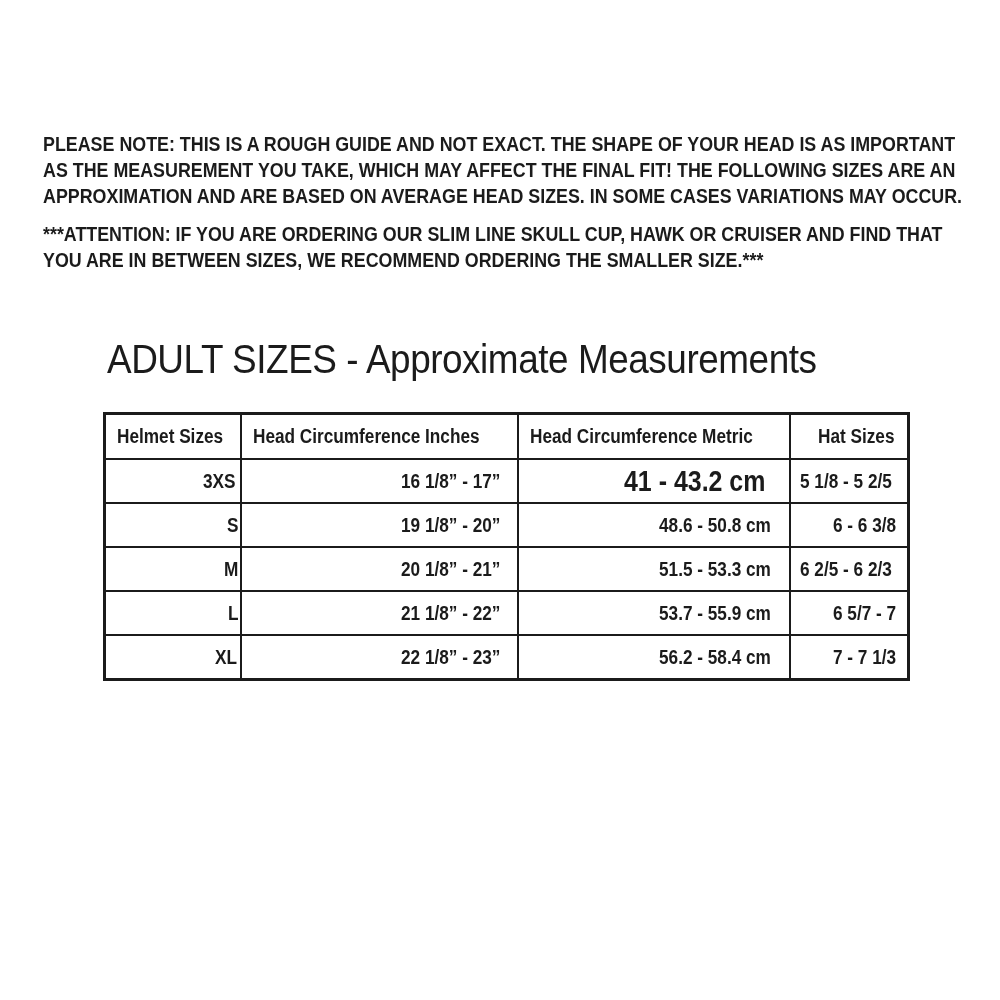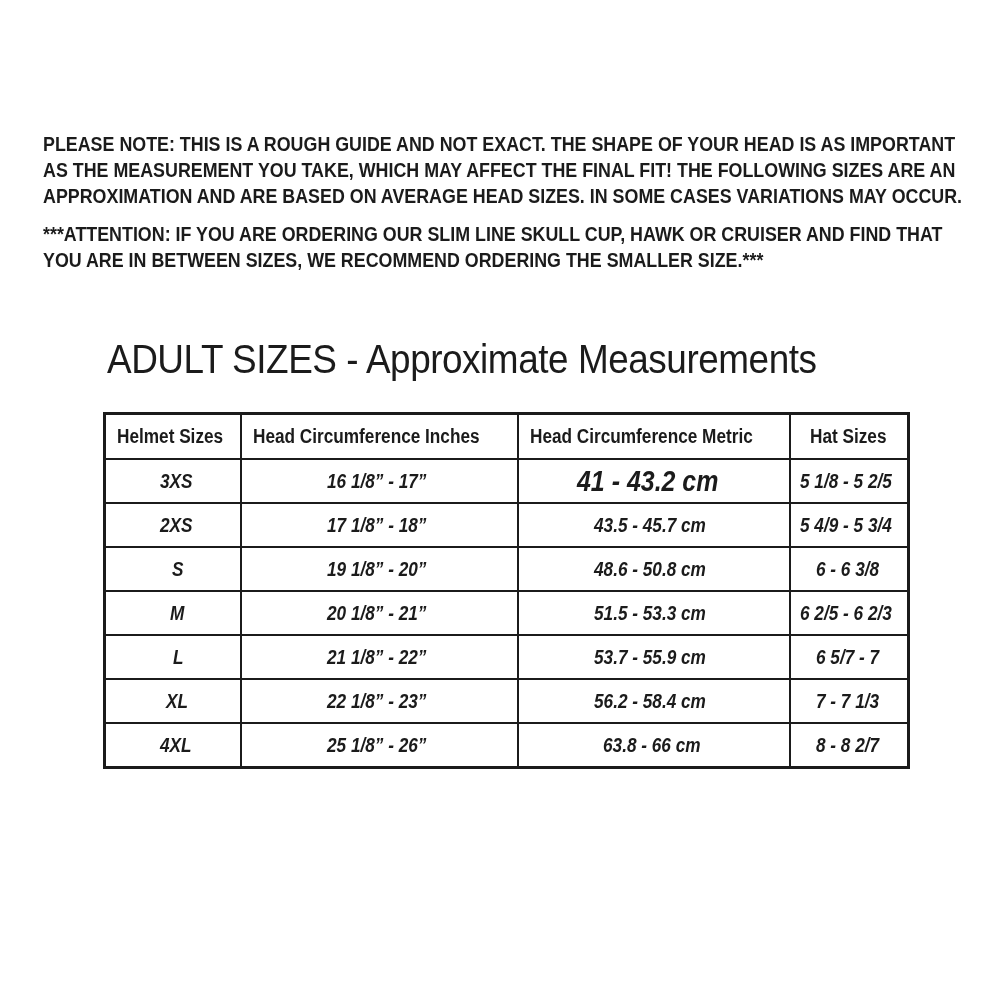--- a/index.html
+++ b/index.html
@@ -51,27 +51,27 @@
     top: 392px;
     border-collapse: collapse;
     table-layout: fixed;
     background: #ffffff;
     border: 3px solid #1b1b1b;
   }
   #size-table th, #size-table td {
     border: 2px solid #1b1b1b;
     font-weight: bold;
     font-size: 20px;
-    text-align: center;
+    text-align: right;
     vertical-align: middle;
     padding: 0 0 0 11px;
     overflow: hidden;
   }
   #size-table th { height: 43px; }
-  #size-table td { height: 42px; font-style: italic; }
+  #size-table td { height: 42px; }
   #size-table .col-helmet  { width: 132px; }
   #size-table .col-inches  { width: 263px; }
   #size-table .col-metric  { width: 264px; }
   #size-table .col-hat     { width: 116px; }
   #size-table td.hat-cell  { padding-left: 9px; }
   #size-table td.metric-emph {
     font-size: 29px;
   }
 </style>
 </head>
@@ -110,26 +110,20 @@
       </tr>
     </thead>
     <tbody>
       <tr>
         <td><span class="cond">3XS</span></td>
         <td><span class="cond">16 1/8” - 17”</span></td>
         <td class="metric-emph"><span class="cond">41 - 43.2 cm</span></td>
         <td class="hat-cell"><span class="cond">5 1/8 - 5 2/5</span></td>
       </tr>
       <tr>
-        <td><span class="cond">2XS</span></td>
-        <td><span class="cond">17 1/8” - 18”</span></td>
-        <td><span class="cond">43.5 - 45.7 cm</span></td>
-        <td class="hat-cell"><span class="cond">5 4/9 - 5 3/4</span></td>
-      </tr>
-      <tr>
         <td><span class="cond">S</span></td>
         <td><span class="cond">19 1/8” - 20”</span></td>
         <td><span class="cond">48.6 - 50.8 cm</span></td>
         <td class="hat-cell"><span class="cond">6 - 6 3/8</span></td>
       </tr>
       <tr>
         <td><span class="cond">M</span></td>
         <td><span class="cond">20 1/8” - 21”</span></td>
         <td><span class="cond">51.5 - 53.3 cm</span></td>
         <td class="hat-cell"><span class="cond">6 2/5 - 6 2/3</span></td>
@@ -139,22 +133,16 @@
         <td><span class="cond">21 1/8” - 22”</span></td>
         <td><span class="cond">53.7 - 55.9 cm</span></td>
         <td class="hat-cell"><span class="cond">6 5/7 - 7</span></td>
       </tr>
       <tr>
         <td><span class="cond">XL</span></td>
         <td><span class="cond">22 1/8” - 23”</span></td>
         <td><span class="cond">56.2 - 58.4 cm</span></td>
         <td class="hat-cell"><span class="cond">7 - 7 1/3</span></td>
       </tr>
-      <tr>
-        <td><span class="cond">4XL</span></td>
-        <td><span class="cond">25 1/8” - 26”</span></td>
-        <td><span class="cond">63.8 - 66 cm</span></td>
-        <td class="hat-cell"><span class="cond">8 - 8 2/7</span></td>
-      </tr>
     </tbody>
   </table>
 
 </div>
 
 </body></html>

